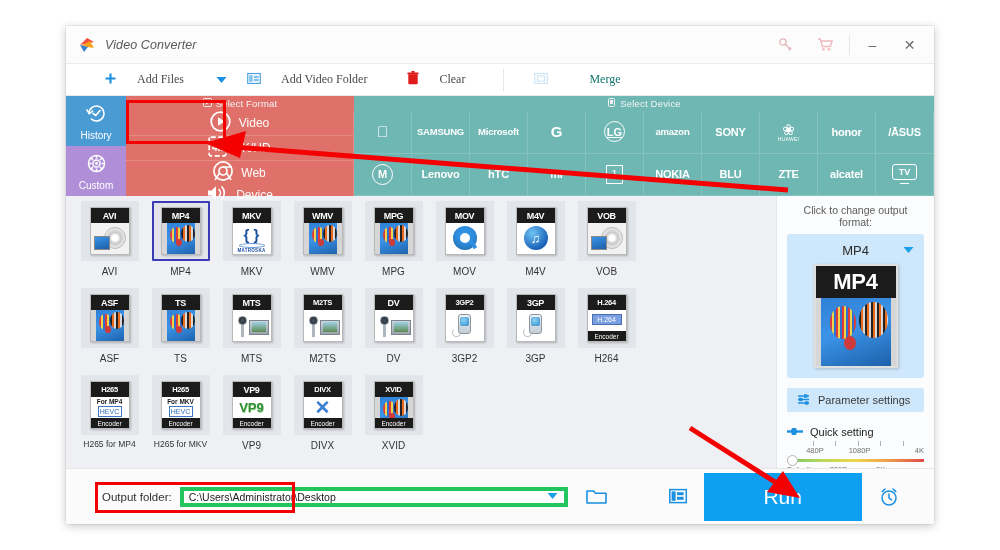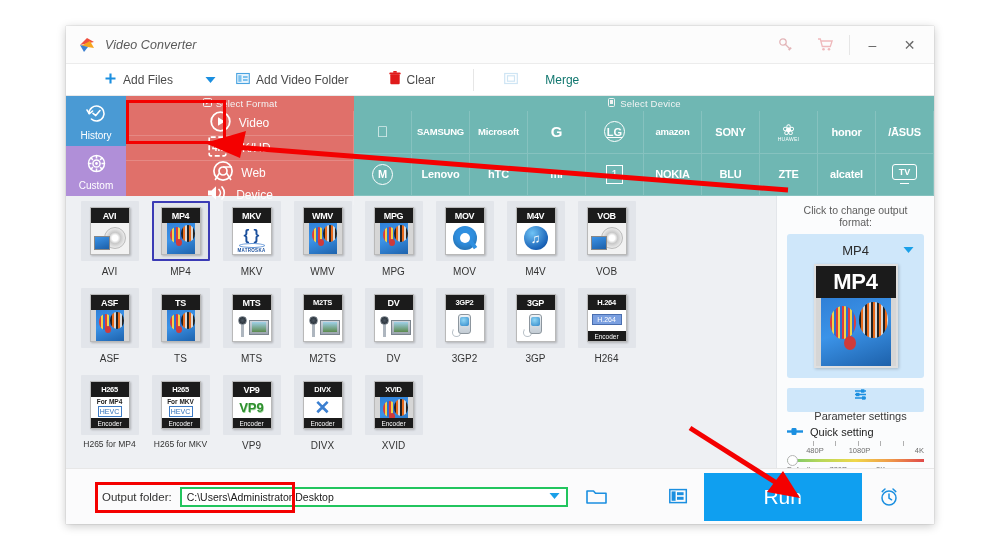--- a/index.html
+++ b/index.html
@@ -36,21 +36,21 @@
   .tb-sep { width: 1px; height: 20px; background: #e6e6e6; margin: 0 4px; }
   .tb-win { width: 37px; height: 38px; display: flex; align-items: center; justify-content: center;
     color: #6b6b6b; font-size: 14px; }
 
   
   .toolbar {
     height: 32px; background: #ffffff; border-bottom: 1px solid #e9e9e9;
     display: flex; align-items: center; font-size: 12px; color: #4a4a4a;
   }
   .tool { display: flex; align-items: center; height: 100%; }
-  .tool .lbl { margin-left: 6px; }
+  .tool .lbl { margin-left: 20px; font-family: Liberation Serif, serif; }
   .t-addfiles { margin-left: 38px; }
   .t-caret { margin-left: 32px; color: #2196f3; font-size: 9px; }
   .t-addfolder { margin-left: 20px; }
   .t-clear { margin-left: 40px; }
   .tool-div { width: 1px; height: 22px; background: #e6e6e6; margin-left: 38px; }
   .t-merge { margin-left: 30px; color: #0f766e; gap: 21px; }
 
   
   .strip { display: flex; height: 100px; }
   .side { width: 60px; }
@@ -184,42 +184,42 @@
   }
   .out-big .cap { height: 32px; font-size: 22px; }
   .out-big .art { top: 32px; }
   .out-big .b1 { width: 26px; height: 33px; left: 14px; top: 8px; }
   .out-big .b2 { width: 29px; height: 36px; right: 8px; top: 4px; }
   .out-big .b3 { width: 12px; height: 14px; left: 28px; bottom: 16px; }
 
   .param-btn {
     margin-top: 10px; height: 24px; background: #cfe7fa; border-radius: 2px;
     display: flex; align-items: center; gap: 7px; padding-left: 10px;
-    font-size: 11px; color: #3a3a3a; flex-direction: column;
+    font-size: 11px; color: #3a3a3a;
   }
   .quick-row { margin-top: 14px; display: flex; align-items: center; gap: 6px; font-size: 11px; color: #222; }
   .slider-wrap { margin-top: 8px; position: relative; height: 46px; }
   .tick-top { display: flex; font-size: 7.5px; color: #6f6f6f; position: relative; height: 11px; }
   .tick-bot { display: flex; font-size: 7.5px; color: #6f6f6f; position: relative; height: 11px; margin-top: 3px; }
   .tk { position: absolute; }
   .slider-track { position: relative; height: 3px; margin-top: 2px;
     background: linear-gradient(90deg,#6fc46f 0%,#b8d85a 25%,#f0d74a 50%,#ef9a4a 75%,#e04a4a 100%); }
   .slider-marks { position: absolute; inset: -5px 0 auto 0; height: 6px; }
   .mk { position: absolute; width: 1px; height: 5px; background: #b0b0b0; }
   .slider-knob { position: absolute; left: 0; top: -4px; width: 11px; height: 11px;
     border-radius: 50%; background: #fff; border: 1px solid #b5b5b5; }
   .hw-btn { margin-top: 12px; height: 24px; background: #cfe7fa; border-radius: 2px;
     display: flex; align-items: center; gap: 7px; padding-left: 10px; font-size: 11px; color: #3a3a3a; }
 
   
   .bottom { position: absolute; left: 0; bottom: 0; width: 100%; height: 56px;
     background: #fbfbfc; border-top: 1px solid #e7e7e7; display: flex; align-items: center; }
   .of-label { margin-left: 36px; font-size: 11.5px; color: #333; }
   .of-input { margin-left: 8px; width: 388px; height: 20px; background: #fff;
-    border: 2px solid #22c55e; display: flex; align-items: center; padding-left: 5px;
+    border: 4px solid #22c55e; display: flex; align-items: center; padding-left: 5px;
     font-size: 10.5px; color: #222; position: relative; }
   .of-caret { position: absolute; right: 6px; color: #1aa0e8; font-size: 9px; }
   .ico-btn { width: 34px; height: 34px; display: flex; align-items: center; justify-content: center; }
   .run-btn { width: 158px; height: 48px; background: #0f9ff0; color: #fff;
     font-size: 21px; display: flex; align-items: center; justify-content: center; margin-left: 8px; }
 
   
   .ann { position: absolute; pointer-events: none; }
   .ann-box { border: 3px solid #f40000; }
   svg.arrow { position: absolute; overflow: visible; }

